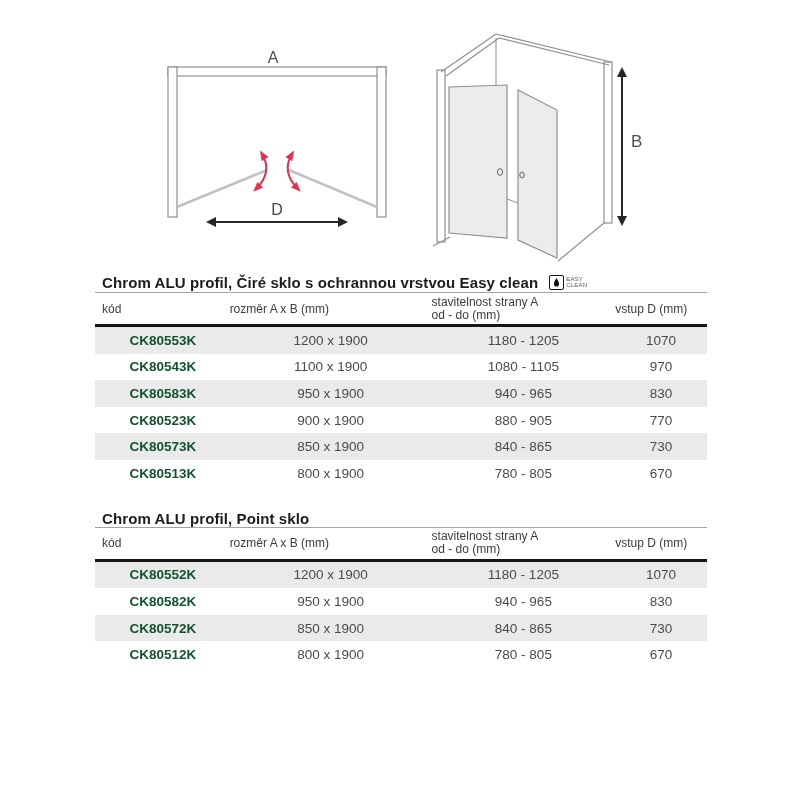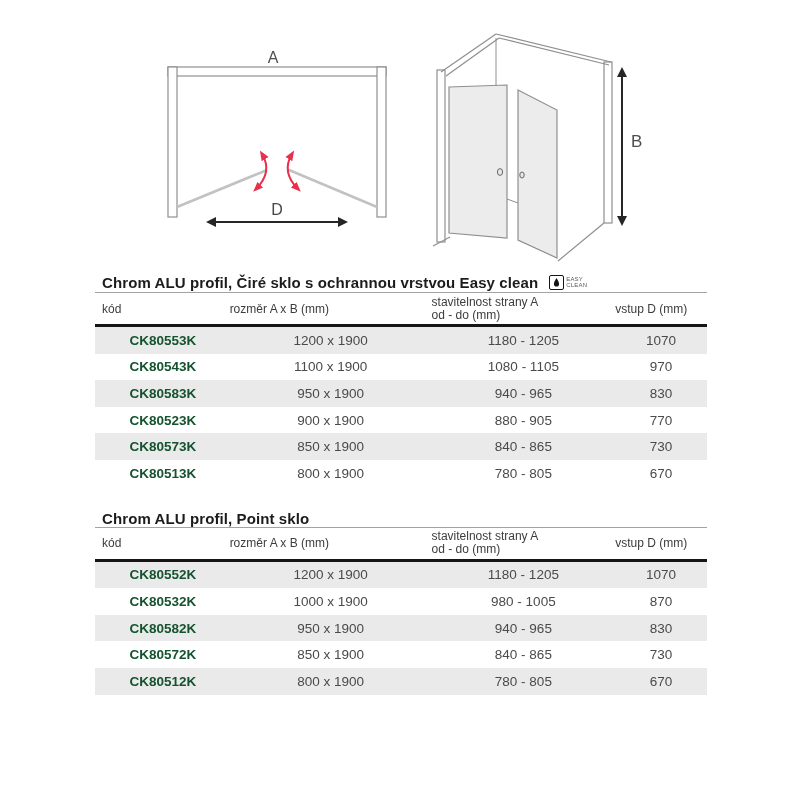--- a/index.html
+++ b/index.html
@@ -192,26 +192,20 @@
         </tr>
       </thead>
       <tbody>
         <tr>
           <td class="code">CK80552K</td>
           <td>1200 x 1900</td>
           <td>1180 - 1205</td>
           <td>1070</td>
         </tr>
         <tr>
-          <td class="code">CK80532K</td>
-          <td>1000 x 1900</td>
-          <td>980 - 1005</td>
-          <td>870</td>
-        </tr>
-        <tr>
           <td class="code">CK80582K</td>
           <td>950 x 1900</td>
           <td>940 - 965</td>
           <td>830</td>
         </tr>
         <tr>
           <td class="code">CK80572K</td>
           <td>850 x 1900</td>
           <td>840 - 865</td>
           <td>730</td>

